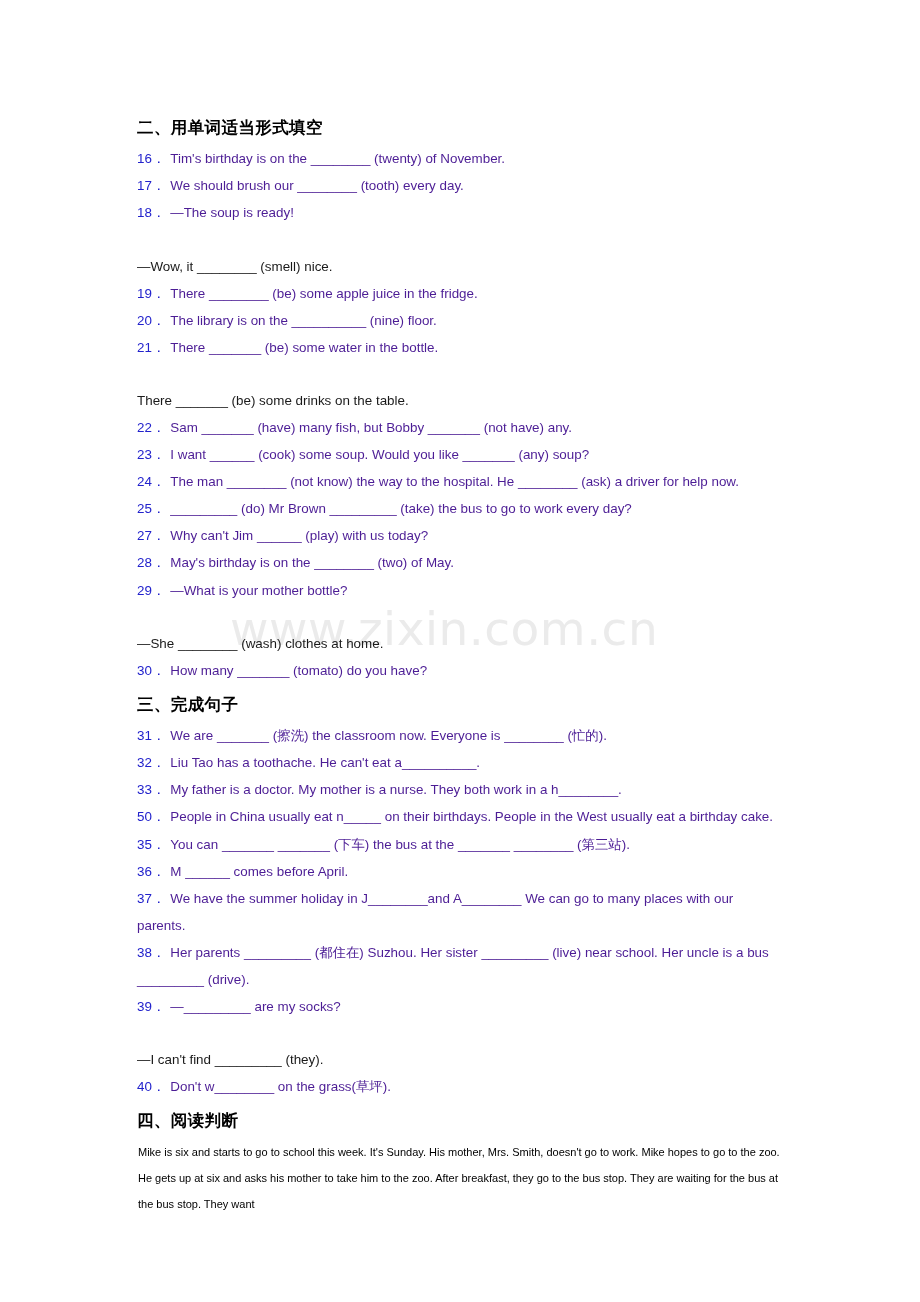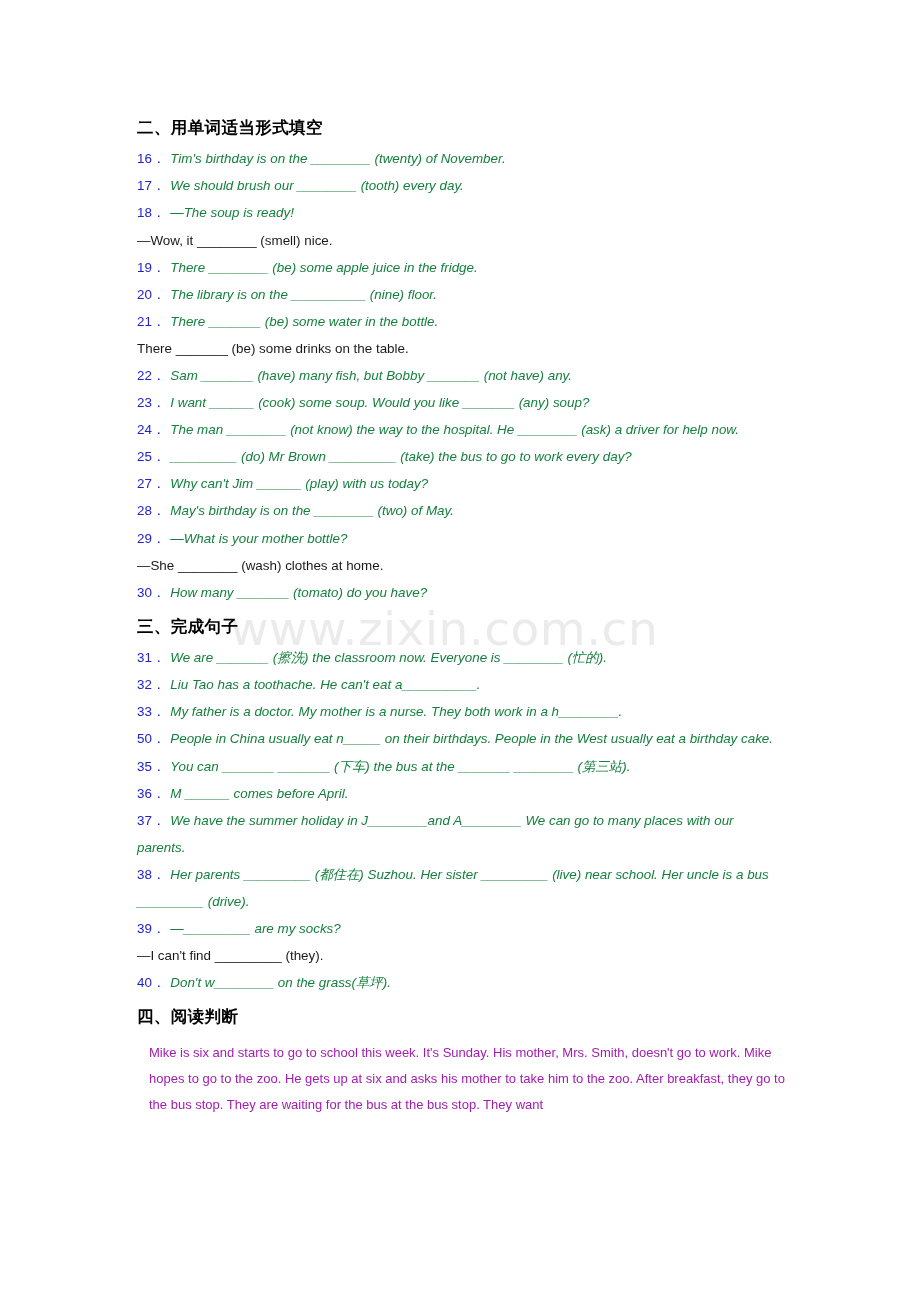--- a/index.html
+++ b/index.html
@@ -82,41 +82,41 @@
     font-size: 13.4px;
     letter-spacing: 0px;
     margin-top: 38px;
   }
   .q-num::after {
     content: "\FF0E";
     color: #2222cc;
     letter-spacing: -1px;
   }
   .q-body {
-    color: #15803d;
+    color: #4c1d95;
     padding-left: 6px;
-    font-style: italic;
   }
   
   .cont {
     display: block;
     font-size: 13.4px;
     line-height: 27.1px;
     color: #1a1a1a;
+    margin-top: 26px;
   }
 
   
   .q.wrap { }
 
   
   .passage {
-    font-size: 13px;
+    font-size: 11px;
     line-height: 26.4px;
-    color: #a21caf;
-    margin: 12px;
+    color: #000000;
+    margin: 1px;
     text-align: left;
     width: 648px;
   }
 </style>
 </head>
 <body>
 
 <div class="page">
 
   <div class="watermark">www.zixin.com.cn</div>

